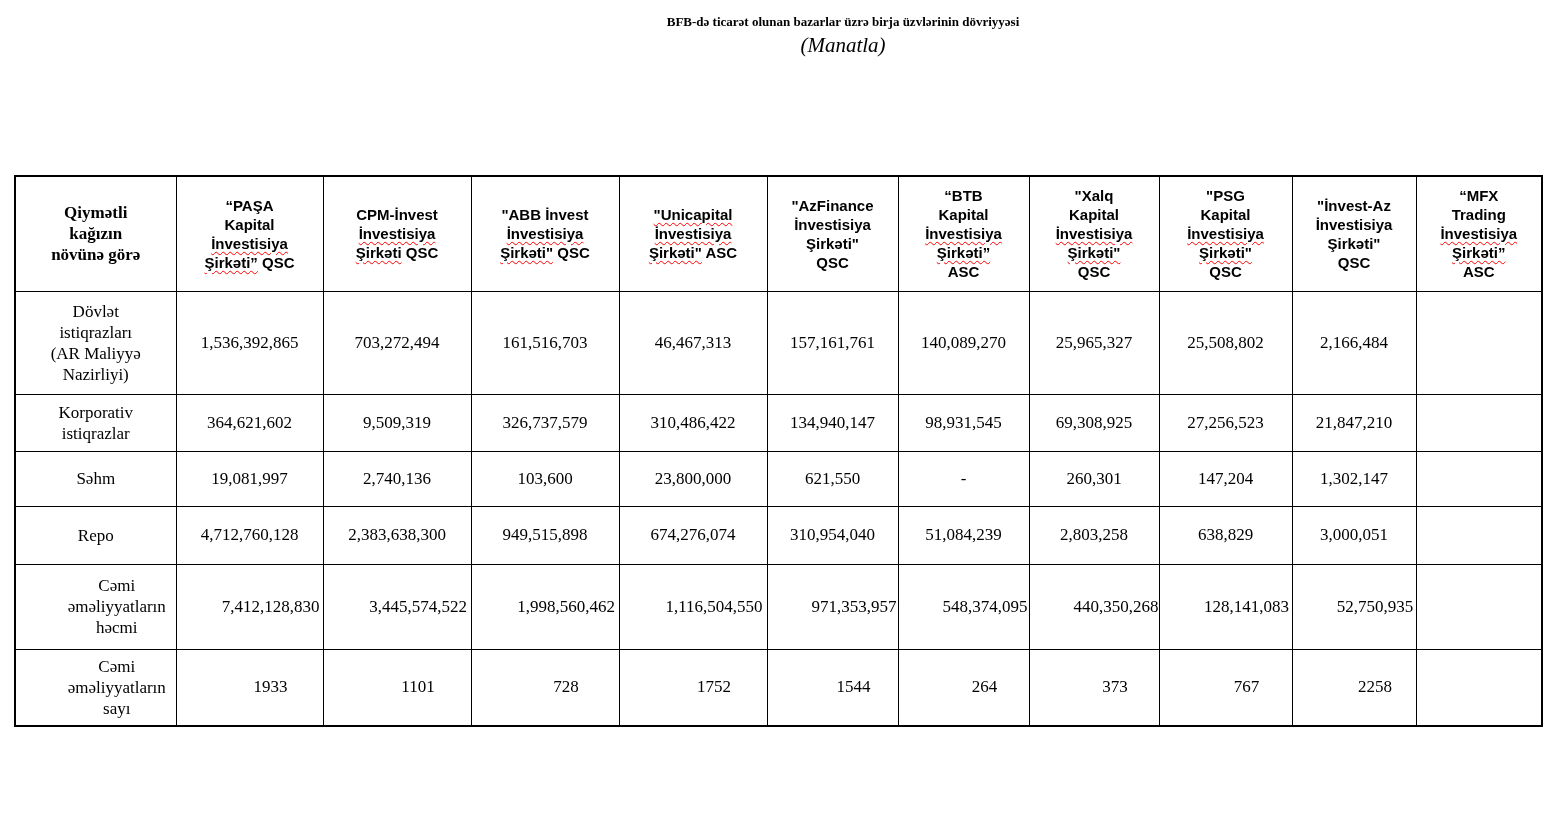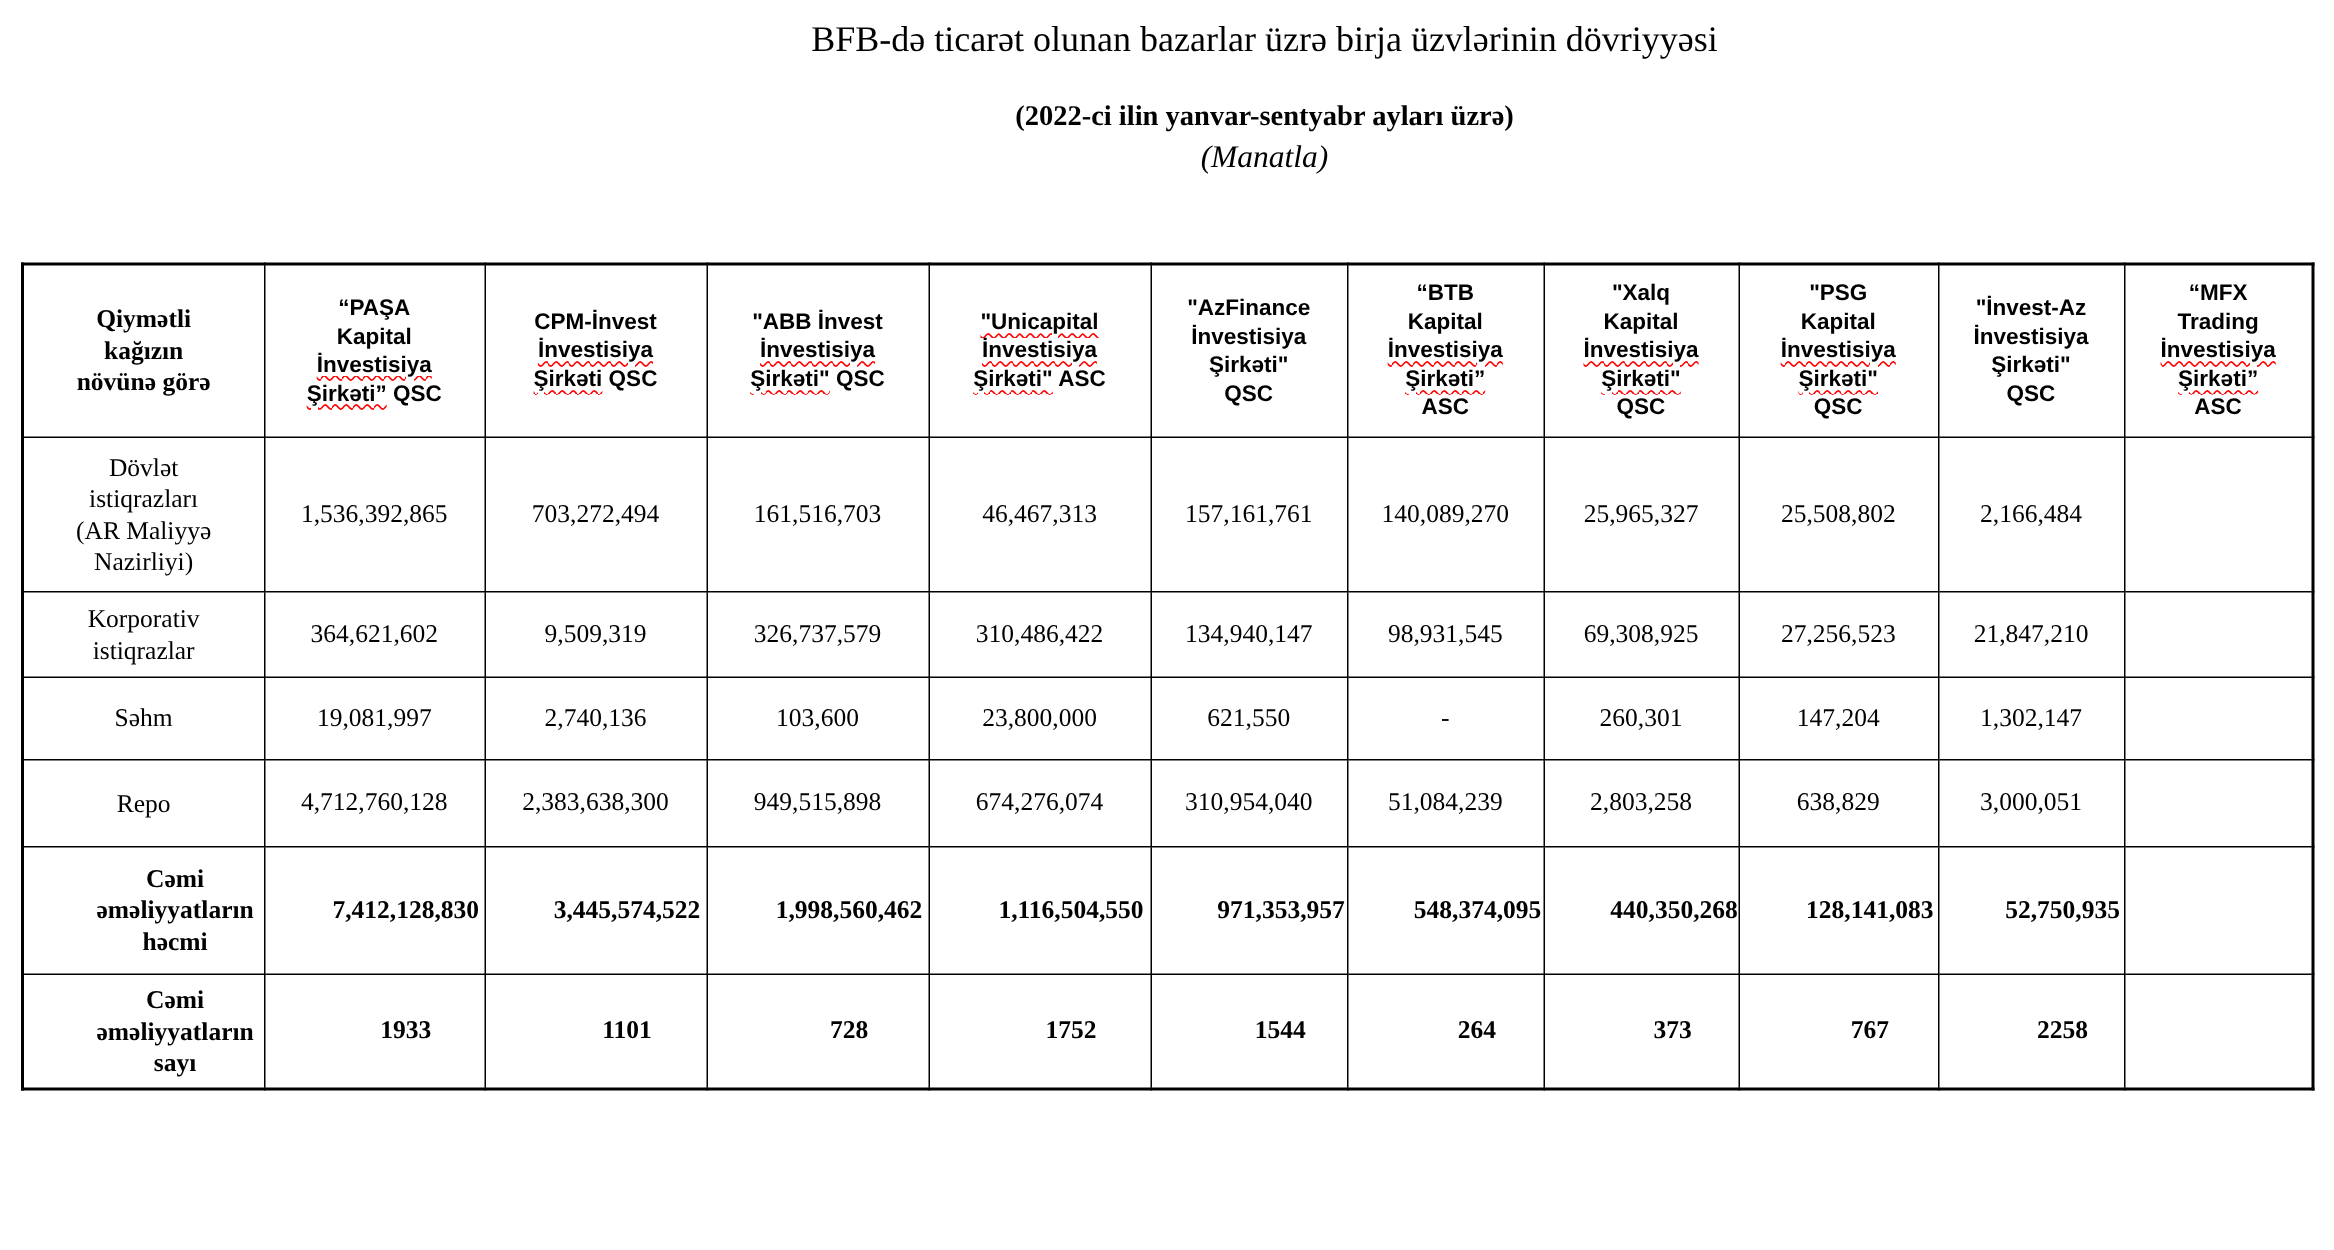--- a/index.html
+++ b/index.html
@@ -7,21 +7,21 @@
     width:1556px; height:833px;
     background:#ffffff; color:#000000;
     font-family:"Liberation Serif", serif;
     position:relative; overflow:hidden;
   }
   .titles {
     position:absolute; top:14px; left:0; width:1556px;
     box-sizing:border-box; padding-left:130px;
     text-align:center;
   }
-  .doc-title   { font-size:24px; font-weight:normal; margin:0; }
+  .doc-title   { font-size:13px; font-weight:bold; margin:0; }
   .doc-subtitle{ font-size:19px; font-weight:bold; margin:26px 0 0 0; }
   .doc-unit    { font-size:21px; font-style:italic; margin:3px 0 0 0; }
 
   table.main {
     position:absolute; left:14px; top:175px;
     width:1527px; table-layout:fixed;
     border-collapse:collapse;
     border:2px solid #000;
   }
   th, td {
@@ -36,35 +36,34 @@
   }
   th.row-head {
     font-family:"Liberation Serif", serif;
     font-weight:bold; font-size:17px; line-height:21px;
   }
   th.row-label {
     font-family:"Liberation Serif", serif;
     font-size:17px; line-height:21px; font-weight:normal;
   }
   td.cell { font-size:17px; }
-  .bold, th.row-label.bold, td.cell.bold { font-weight:bold;padding-left:44px; }
+  .bold, th.row-label.bold, td.cell.bold { font-weight:normal;padding-left:44px; }
   .sq {
     text-decoration-line:underline;
     text-decoration-style:wavy;
     text-decoration-color:#ff0000;
     text-decoration-thickness:1px;
     text-underline-offset:2px;
   }
 </style>
 </head>
 <body>
 
 <div class="titles">
   <div class="doc-title">BFB-də ticarət olunan bazarlar üzrə birja üzvlərinin dövriyyəsi</div>
-  <div class="doc-subtitle">(2022-ci ilin yanvar-sentyabr ayları üzrə)</div>
   <div class="doc-unit">(Manatla)</div>
 </div>
 
 <table class="main">
   <colgroup>
       <col style="width: 161px;">
       <col style="width: 147px;">
       <col style="width: 148px;">
       <col style="width: 148px;">
       <col style="width: 148px;">

